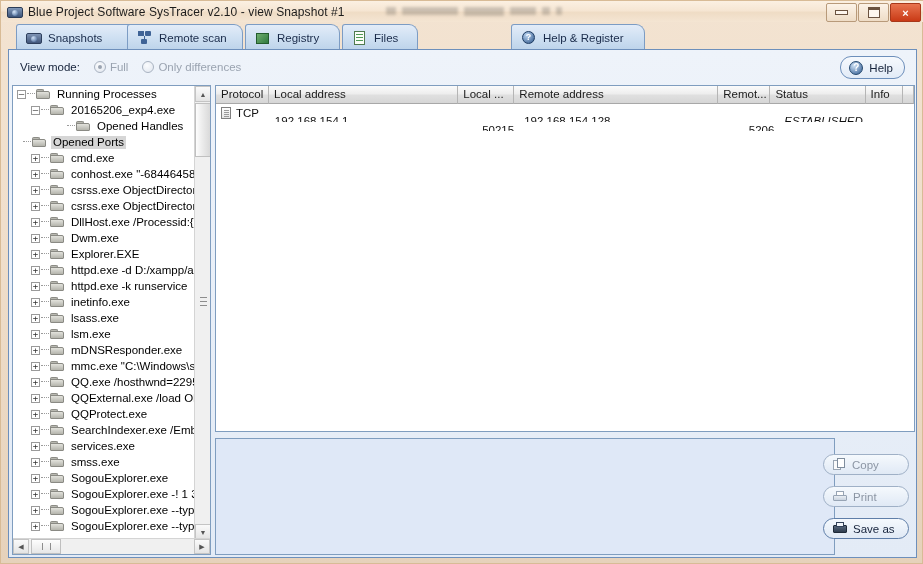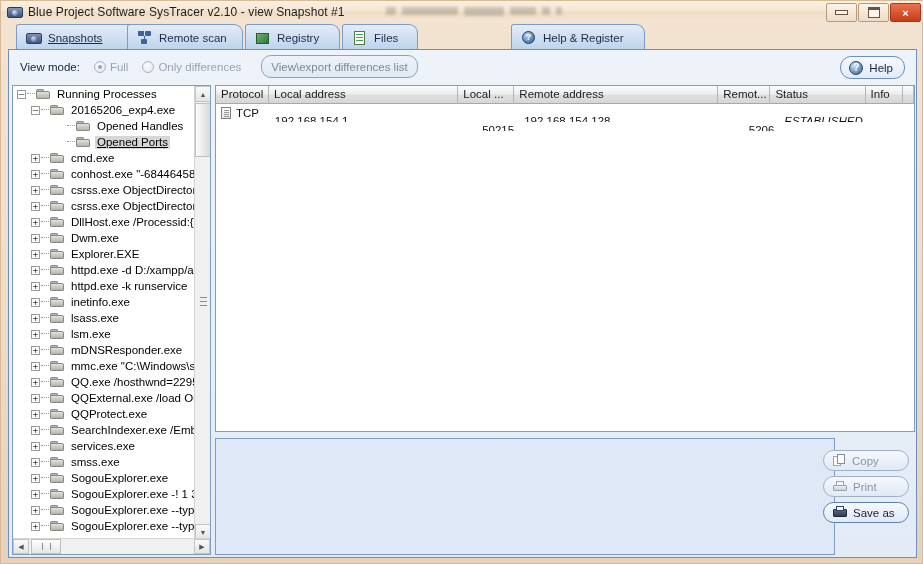--- a/index.html
+++ b/index.html
@@ -206,22 +206,22 @@
   .doc-icon::after{
     content:"";position:absolute;left:2px;top:2px;width:5px;height:1px;
     background:#9a9a9a;box-shadow:0 2px 0 #9a9a9a,0 4px 0 #9a9a9a,0 6px 0 #9a9a9a;
   }
   
   .detail-pane{
     position:absolute;left:206px;top:388px;width:620px;height:117px;
     background:#dfe8f7;border:1px solid #7f9dbf;box-sizing:border-box;
   }
   .sidebtns{
-    position:absolute;right:7px;bottom:34px;width:86px;
-    display:flex;flex-direction:column;gap:5px;
+    position:absolute;right:7px;bottom:18px;width:86px;
+    display:flex;flex-direction:column;gap:11px;
   }
   .sbtn{
     height:21px;display:flex;align-items:center;gap:6px;padding-left:9px;
     font-size:11.5px;
     background:linear-gradient(to bottom,#f5f9fd,#e0e9f5);
     border:1px solid #8fa3bd;border-radius:11px;box-sizing:border-box;
   }
   .sbtn.dis{color:#8c96a4;border-color:#9fb0c6;}
   .sbtn.en{color:#15223a;border-color:#5f7ea8;}
   
@@ -301,21 +301,21 @@
       <div class="winbtn">
         <i class="ic-max"></i>
       </div>
       <div class="winbtn close">
         <span>×</span>
       </div>
     </div>
   </div>
 
   <div class="tabstrip">
-    <div class="tab" style="left:8px;width:124px;text-decoration:underline;">
+    <div class="tab" style="left:8px;width:124px;">
       <span class="ti ti-cam"></span>
       <span>Snapshots</span>
     </div>
     <div class="tab" style="left:119px;width:116px;">
       <span class="ti ti-net">
         <i style="left:1px;top:0;width:6px;height:5px;border-radius:1px;"></i>
         <i style="left:8px;top:0;width:6px;height:5px;border-radius:1px;"></i>
         <i style="left:4px;top:8px;width:6px;height:5px;border-radius:1px;"></i>
         <i style="left:7px;top:5px;width:1px;height:4px;"></i>
       </span>
@@ -343,21 +343,20 @@
       <span class="radio on">
         <span class="dot"></span>
         <span>Full</span>
       </span>
 
       <span class="radio">
         <span class="dot"></span>
         <span>Only differences</span>
       </span>
 
-      <span class="btn-diff">View\export differences list</span>
 
       <span class="btn-help">
         <span class="helpico"></span>
         <span>Help</span>
       </span>
     </div>
 
     <div class="tree-panel">
       <div class="tree-scroll">
 
@@ -375,21 +374,21 @@
           <span class="tlabel">20165206_exp4.exe</span>
         </div>
 
         <div class="tnode" style="padding-left:44px;">
           <span class="exp none"></span>
           <span class="dotline"></span>
           <span class="folder"></span>
           <span class="tlabel">Opened Handles</span>
         </div>
 
-        <div class="tnode sel" style="padding-left:44px;text-decoration:underline;">
+        <div class="tnode sel" style="">
           <span class="exp none"></span>
           <span class="dotline"></span>
           <span class="folder"></span>
           <span class="tlabel">Opened Ports</span>
         </div>
 
         <div class="tnode" style="padding-left:18px;">
           <span class="exp">+</span>
           <span class="dotline"></span>
           <span class="folder"></span>

